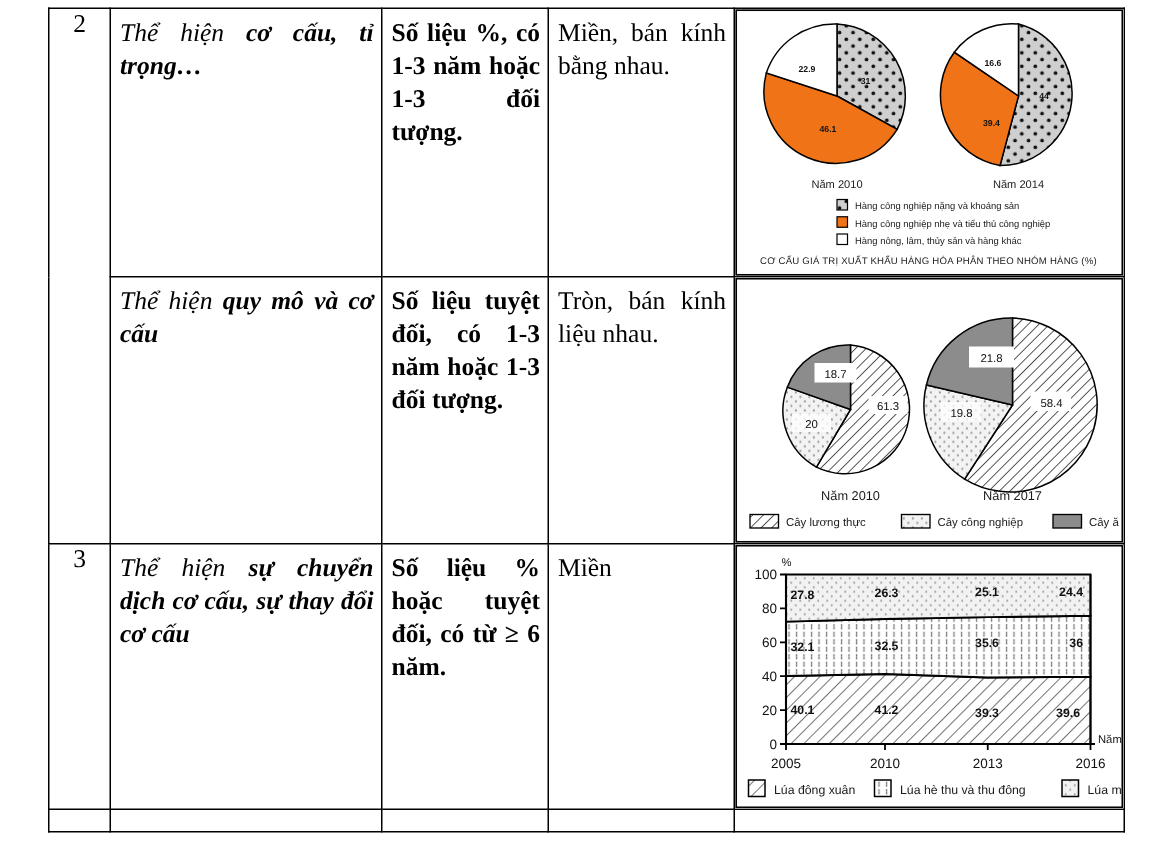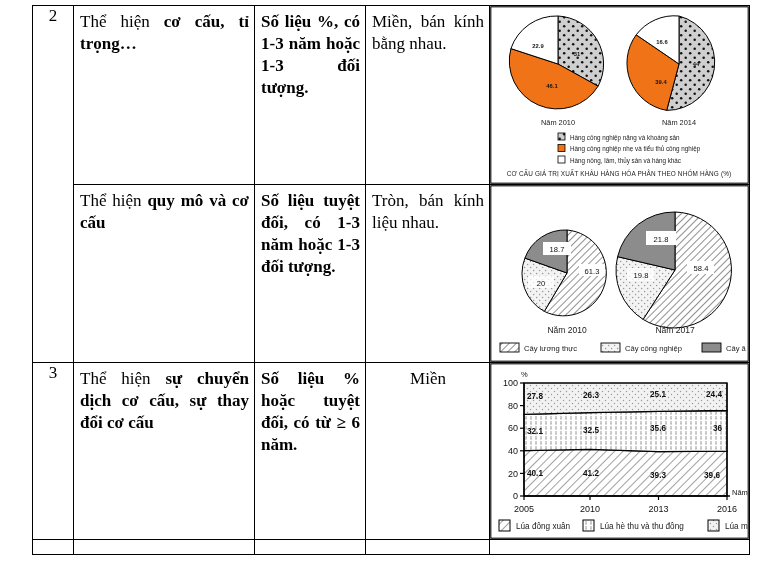--- a/index.html
+++ b/index.html
@@ -5,29 +5,29 @@
   html,body{margin:0;padding:0;background:#fff;}
   body{width:767px;height:570px;overflow:hidden;
        font-family:"Liberation Serif","DejaVu Serif",serif;color:#000;}
   .page{position:relative;width:767px;height:570px;}
 
   table.main{position:absolute;left:32px;top:5px;width:712px;
              border-collapse:collapse;table-layout:fixed;}
   table.main td{border:1.6px solid #000;vertical-align:top;padding:0;}
 
   .c-num{width:40px;text-align:center;vertical-align:middle;font-size:17px;}
-  .c-desc{width:180px;}
+  .c-desc{width:180px;font-style:italic;}
   .c-data{width:110px;font-weight:bold;}
   .c-type{width:123px;}
   .c-chart{width:259px;padding:0;overflow:hidden;}
 
   .cell-txt{font-size:17px;line-height:1.30;padding:5px 5px 4px 6px;
             text-align:justify;text-justify:inter-word;hyphens:none;}
   .cell-txt b{font-weight:bold;}
-  .cell-txt.nojust{text-align:center;}
+  .cell-txt.nojust{text-align:left;}
 
   
   .chartbox{position:relative;width:259px;overflow:hidden;background:#fff;
             font-family:"Liberation Sans","DejaVu Sans",sans-serif;}
 
   svg{display:block;}
   .lg-txt{font-size:6.3px;font-family:"Liberation Sans",sans-serif;fill:#1a1a1a;}
   .yr-txt{font-size:7.4px;font-family:"Liberation Sans",sans-serif;fill:#1a1a1a;}
   .ttl-txt{font-size:6.4px;font-family:"Liberation Sans",sans-serif;fill:#1a1a1a;
            letter-spacing:.15px;}

